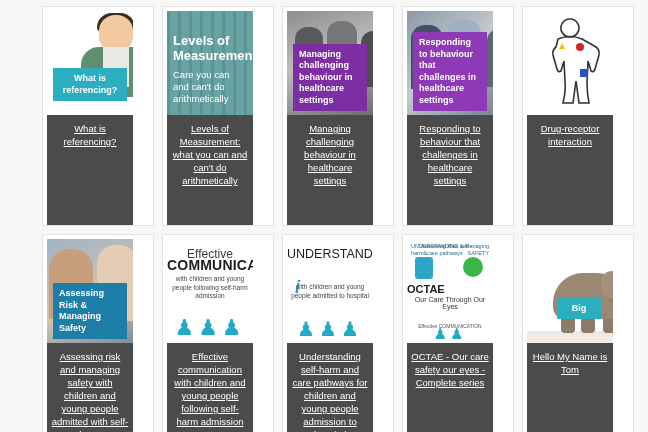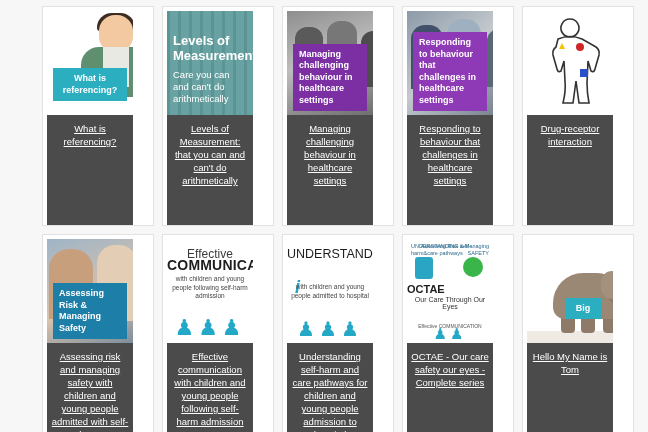--- a/index.html
+++ b/index.html
@@ -183,21 +183,21 @@
     position:absolute; left:74px; top:32px; width:22px; height:28px;
     background:#a3907d; border-radius:12px 4px 12px 12px;
   }
   .t10 .ele-trunk {
     position:absolute; left:100px; top:54px; width:10px; height:30px;
     background:#8d7a68; border-radius:5px;
   }
   .t10 .leg { position:absolute; bottom:10px; width:14px; height:20px; background:#8d7a68; border-radius:0 0 4px 4px; }
   .t10 .leg.a { left:34px; } .t10 .leg.b { left:54px; } .t10 .leg.c { left:76px; }
   .t10 .ground { position:absolute; left:0; right:0; bottom:0; height:12px; background:#efeae3; }
-  .t10 .banner { background:#2aaec0; bottom:24px; left:auto; right:12px; width:36px; }
+  .t10 .banner { background:#2aaec0; bottom:24px; left:auto; right:12px; width:44px; }
 </style>
 </head>
 <body>
 
 <div id="grid">
 
   <div class="card">
     <div class="thumb t1">
       <div class="hair"></div>
       <div class="head"></div>
@@ -212,21 +212,21 @@
   </div>
 
   <div class="card">
     <div class="thumb t2">
       <div class="tape"></div>
       <div class="teal"></div>
       <div class="title">Levels of Measurement</div>
       <div class="sub">Care you can and can't do arithmetically</div>
     </div>
     <div class="caption">
-      <a href="#">Levels of Measurement: that you can and can't do arithmetically</a>
+      <a href="#">Levels of Measurement: what you can and can't do arithmetically</a>
     </div>
   </div>
 
   <div class="card">
     <div class="thumb t3">
       <div class="p1"></div>
       <div class="p2"></div>
       <div class="p3"></div>
       <div class="banner left">Managing challenging behaviour in healthcare settings</div>
     </div>

